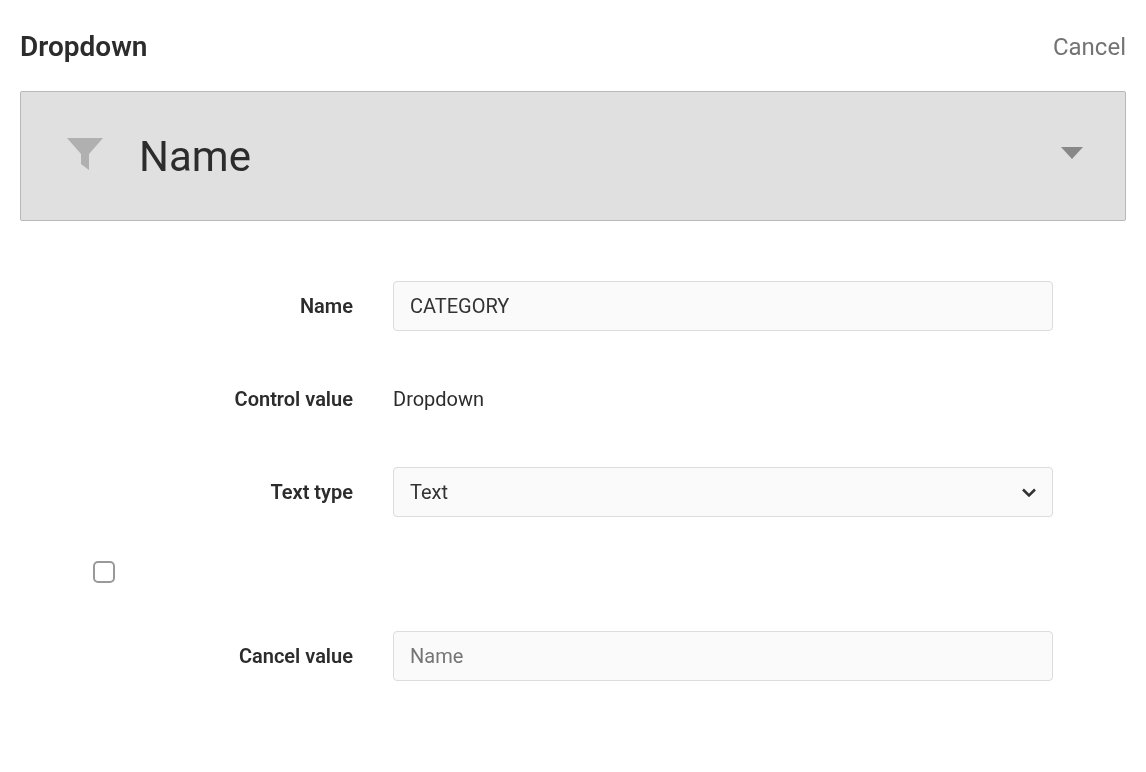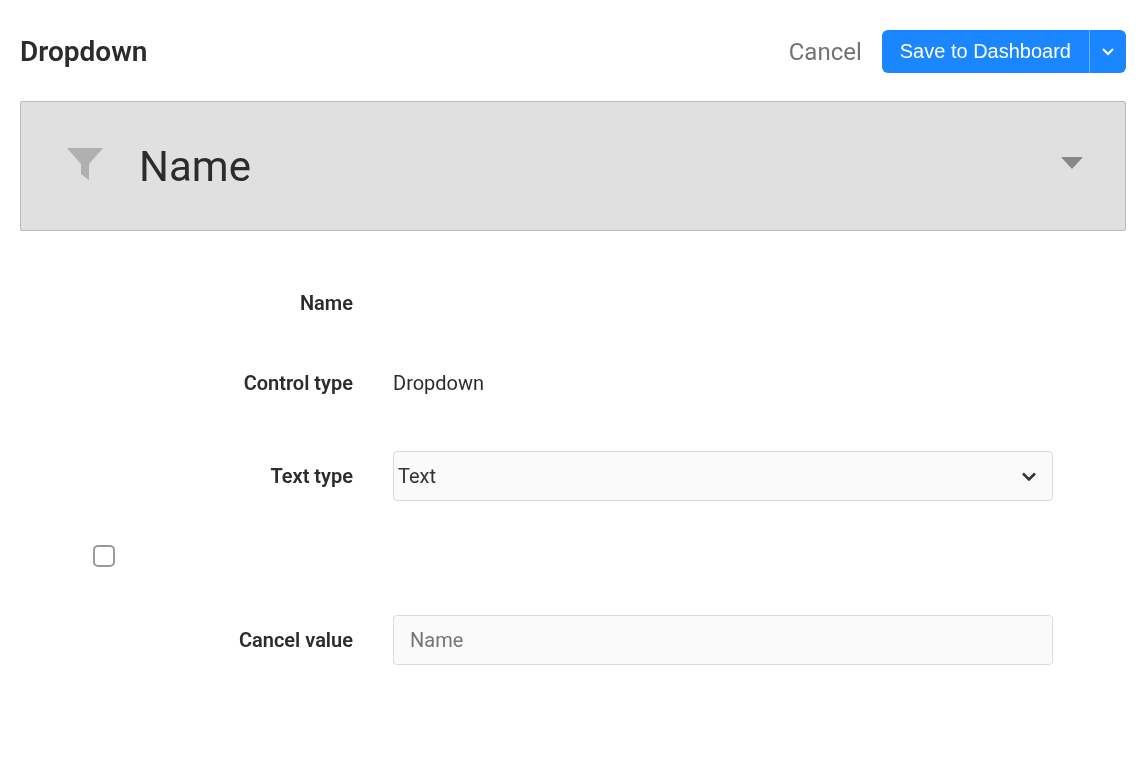--- a/index.html
+++ b/index.html
@@ -126,21 +126,21 @@
       font-size: 20px;
       color: #2c2c2c;
       padding: 12px 0;
     }
     .select-wrapper {
       position: relative;
       width: 100%;
     }
     .select-input {
       width: 100%;
-      padding: 12px 4px;
+      padding: 12px 16px;
       font-size: 20px;
       border: 1px solid #dcdcdc;
       border-radius: 4px;
       background: #fafafa;
       color: #333;
       appearance: none;
       -webkit-appearance: none;
       font-family: inherit;
       cursor: pointer;
     }
@@ -167,28 +167,20 @@
       border-color: #1a86ff;
     }
   </style>
 </head>
 <body>
 
 <div class="header">
   <h1 class="page-title">Dropdown</h1>
   <div class="header-actions">
     <a class="cancel-link">Cancel</a>
-    <div class="save-button-group">
-      <button class="save-button">Save to Dashboard</button>
-      <button class="save-dropdown">
-        <svg width="12" height="8" viewBox="0 0 12 8">
-          <path d="M1 1 L6 6 L11 1" fill="none" stroke="#ffffff" stroke-width="2"></path>
-        </svg>
-      </button>
-    </div>
   </div>
 </div>
 
 <div class="preview-panel">
   <div class="preview-left">
     <span class="filter-icon">
       <svg width="48" height="48" viewBox="0 0 24 24">
         <path d="M3 4 L21 4 L14 12 L14 20 L10 17 L10 12 Z" fill="#b0b0b0"></path>
       </svg>
     </span>
@@ -198,24 +190,27 @@
     <svg width="26" height="18" viewBox="0 0 26 18">
       <path d="M2 2 L13 14 L24 2 Z" fill="#888888"></path>
     </svg>
   </span>
 </div>
 
 <div class="form-container">
 
   <div class="form-row">
     <label class="form-label">Name</label>
-  </div>
-
-  <div class="form-row">
-    <label class="form-label">Control type</label>
+    <div class="form-control-wrapper">
+      <input type="text" class="text-input" value="CATEGORY" style="">
+    </div>
+  </div>
+
+  <div class="form-row">
+    <label class="form-label">Control value</label>
     <div class="form-control-wrapper">
       <div class="static-value">Dropdown</div>
     </div>
   </div>
 
   <div class="form-row">
     <label class="form-label">Text type</label>
     <div class="form-control-wrapper">
       <div class="select-wrapper">
         <select class="select-input">

